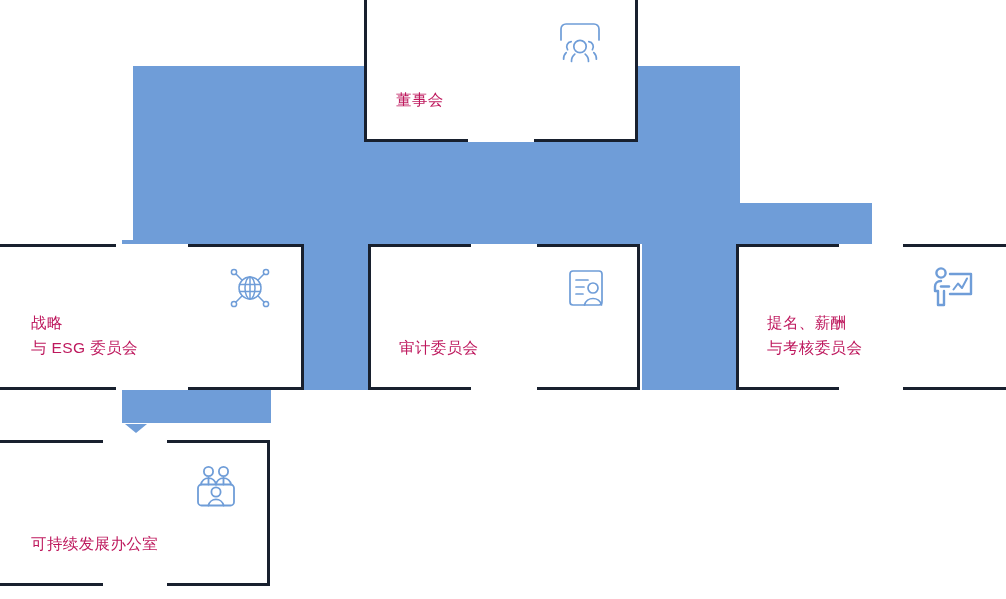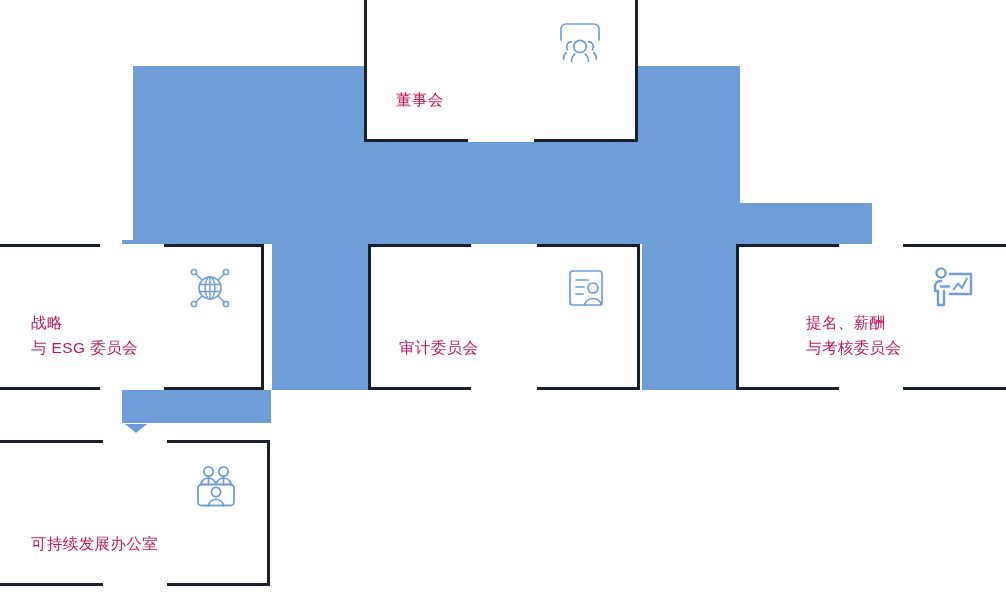--- a/index.html
+++ b/index.html
@@ -72,30 +72,30 @@
     width: 52px;
     height: 52px;
   }
   .card-icon svg { display: block; width: 100%; height: 100%; }
 
   
   #card-board     { left: 364px; top: -6px;  width: 274px; height: 148px; }
   #card-board .card-label { left: 32px; bottom: 30px; }
   #card-board .card-icon  { right: 32px; top: 22px; }
 
-  #card-strategy  { left: 0px;   top: 244px; width: 264px; height: 146px; }
+  #card-strategy  { left: 0px;   top: 244px; width: 304px; height: 146px; }
   #card-strategy .card-label { left: 31px; bottom: 30px; }
   #card-strategy .card-icon  { right: 28px; top: 18px; }
 
   #card-audit     { left: 368px; top: 244px; width: 272px; height: 146px; }
   #card-audit .card-label { left: 31px; bottom: 30px; }
   #card-audit .card-icon  { right: 28px; top: 18px; }
 
   #card-nomination{ left: 736px; top: 244px; width: 270px; height: 146px; }
-  #card-nomination .card-label { left: 31px; bottom: 30px; margin-left: 39px; }
+  #card-nomination .card-label { left: 31px; bottom: 30px; }
   #card-nomination .card-icon  { right: 28px; top: 18px; }
 
   #card-sustain   { left: 0px;   top: 440px; width: 270px; height: 146px; }
   #card-sustain .card-label { left: 31px; bottom: 30px; }
   #card-sustain .card-icon  { right: 28px; top: 22px; }
 </style>
 </head>
 <body>
 
 <div id="stage">

